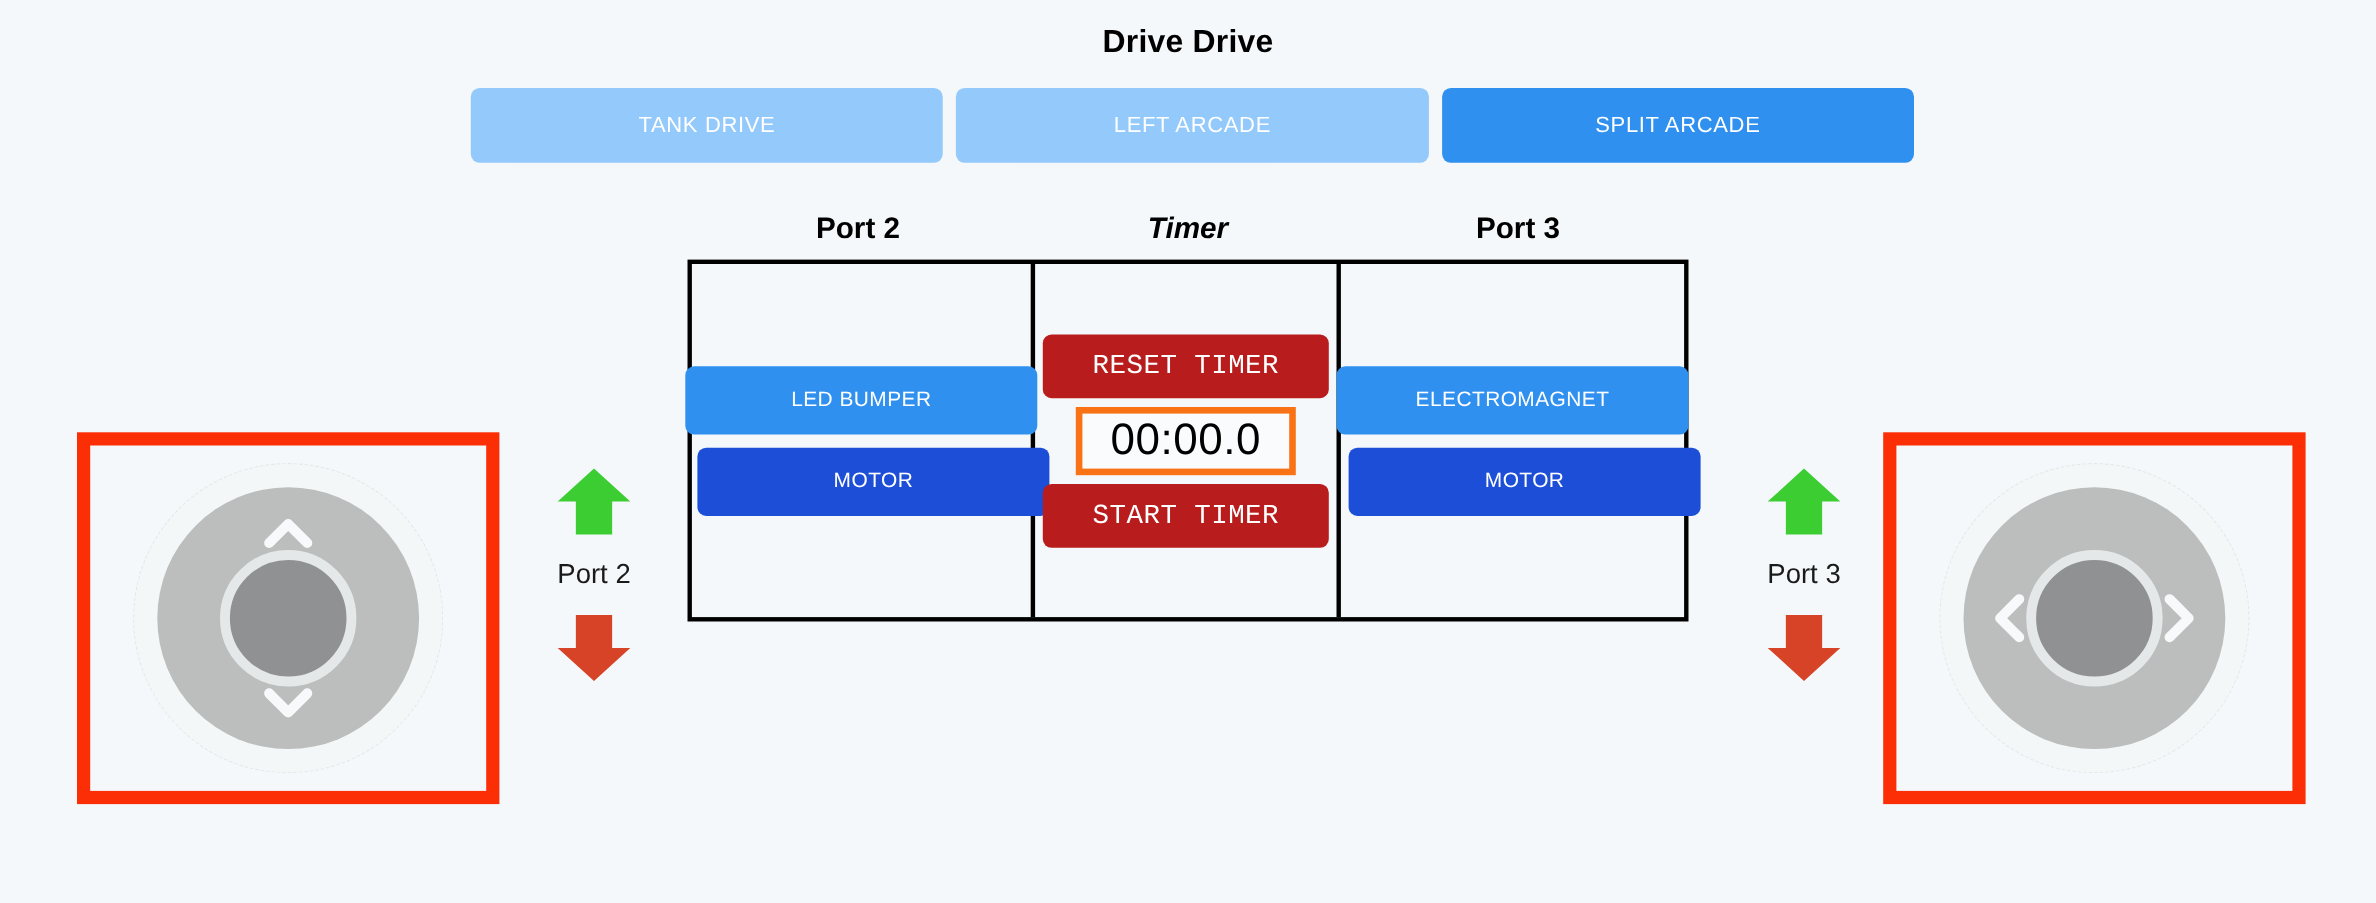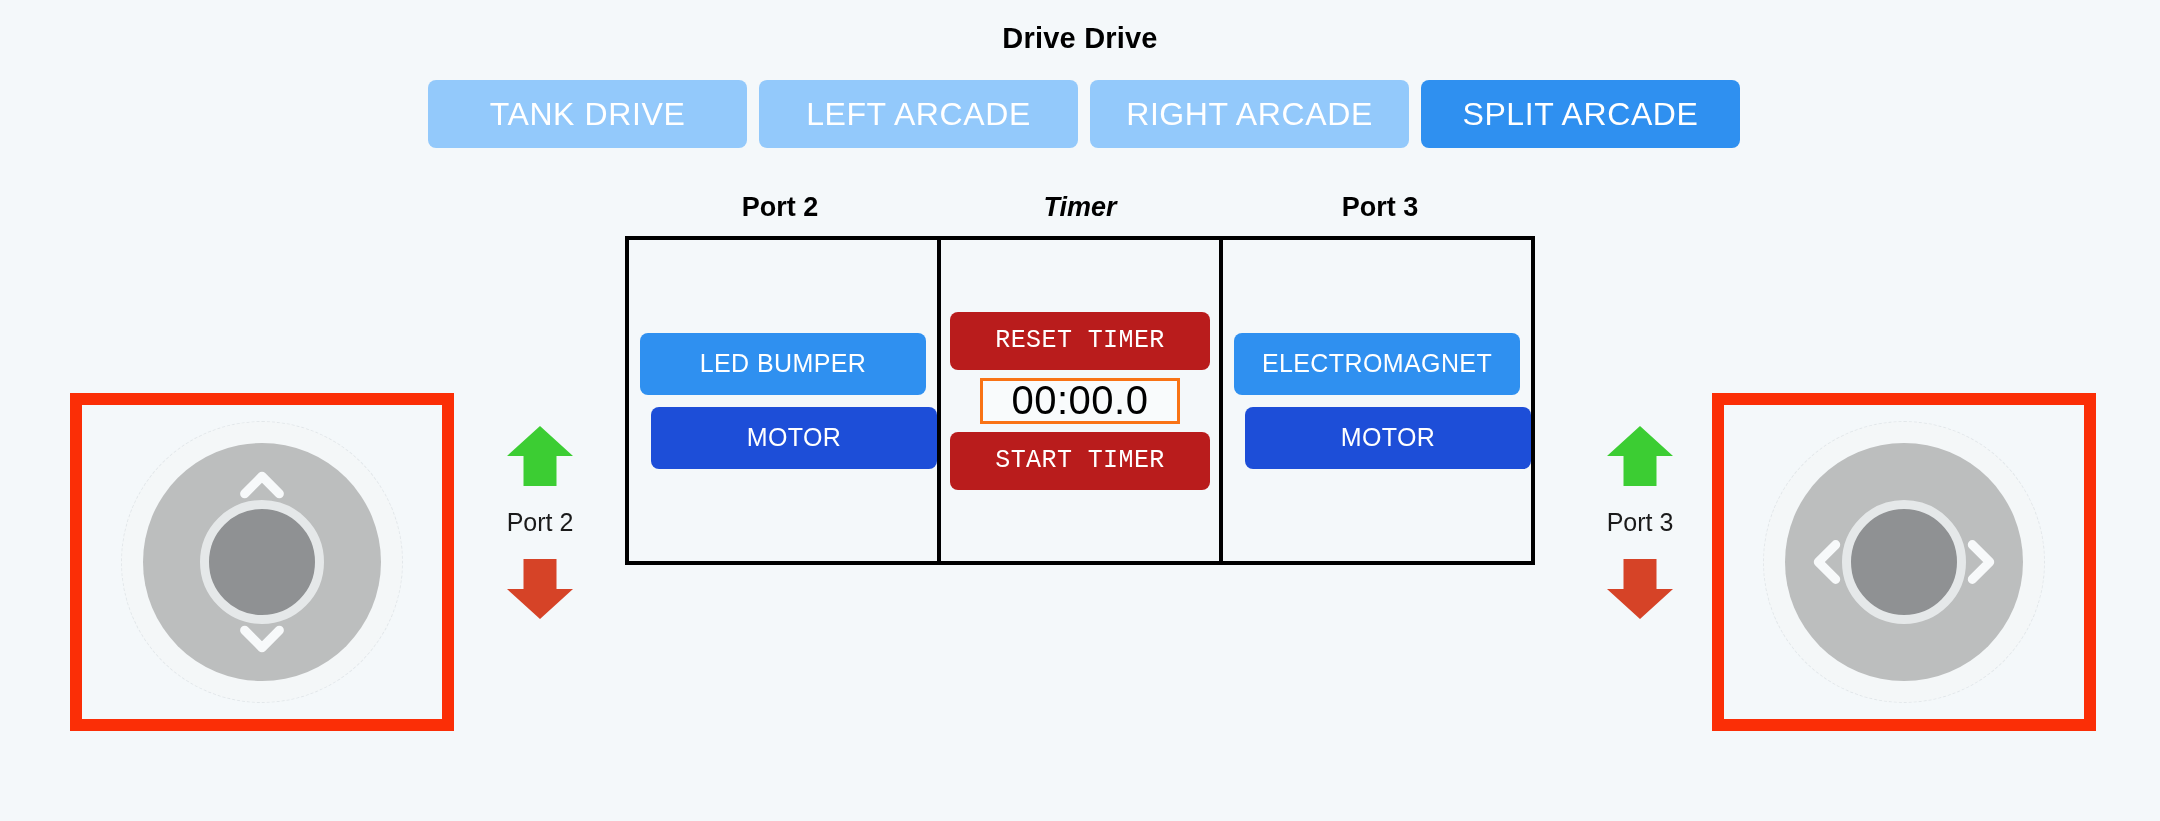--- a/index.html
+++ b/index.html
@@ -36,21 +36,21 @@
     display: flex;
     gap: 12px;
   }
   .mode-btn {
     flex: 1 1 0;
     height: 68px;
     border: none;
     border-radius: 8px;
     background: #93c9fb;
     color: #ffffff;
-    font-size: 32px;
+    font-size: 20px;
     font-family: "Liberation Sans", sans-serif;
     letter-spacing: 0.6px;
     cursor: pointer;
     display: flex;
     align-items: center;
     justify-content: center;
     padding: 0;
   }
   .mode-btn.active {
     background: #2f90f0;
@@ -98,26 +98,26 @@
     width: 286px;
     border-right: 4px solid #000000;
     gap: 8px;
   }
   #col-port3 {
     width: 312px;
     gap: 12px;
   }
 
   .port-btn {
-    width: 286px;
+    width: 320px;
     height: 62px;
     border: none;
     border-radius: 8px;
     color: #ffffff;
-    font-size: 25px;
+    font-size: 19px;
     font-family: "Liberation Sans", sans-serif;
     letter-spacing: 0.4px;
     cursor: pointer;
     display: flex;
     align-items: center;
     justify-content: center;
     padding: 0;
   }
   .port-btn.primary  { background: #2f90f0; }
   .port-btn.secondary{ background: #1d4ed8; margin-left: 22px; }
@@ -133,22 +133,22 @@
     font-family: Liberation Mono, monospace;
     letter-spacing: 0.4px;
     cursor: pointer;
     display: flex;
     align-items: center;
     justify-content: center;
     padding: 0;
   }
   #timer-display {
     width: 200px;
-    height: 46px;
-    border: 3px solid #f97316;
+    height: 62px;
+    border: 6px solid #f97316;
     box-sizing: border-box;
     background: #f9fbfc;
     color: #000000;
     font-size: 40px;
     display: flex;
     align-items: center;
     justify-content: center;
     letter-spacing: 0.5px;
   }
 
@@ -233,21 +233,20 @@
   }
 </style>
 </head>
 <body>
 
 <div id="drive-mode-title">Drive Drive</div>
 
 <div id="drive-mode-buttons">
   <button class="mode-btn">TANK DRIVE</button>
   <button class="mode-btn">LEFT ARCADE</button>
-  <button class="mode-btn">RIGHT ARCADE</button>
   <button class="mode-btn active">SPLIT ARCADE</button>
 </div>
 
 <div class="panel-heading" id="heading-port2">Port 2</div>
 <div class="panel-heading" id="heading-timer">Timer</div>
 <div class="panel-heading" id="heading-port3">Port 3</div>
 
 <div id="control-panel">
 
   <div class="panel-col" id="col-port2">

